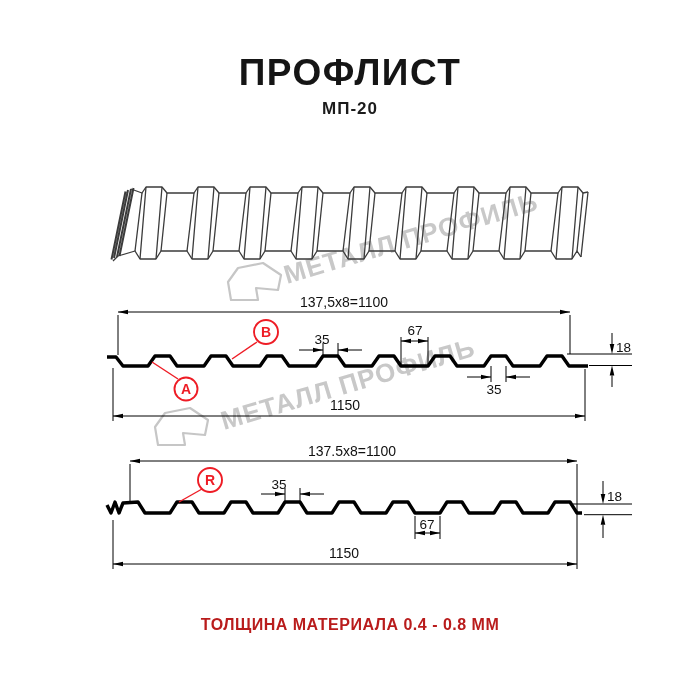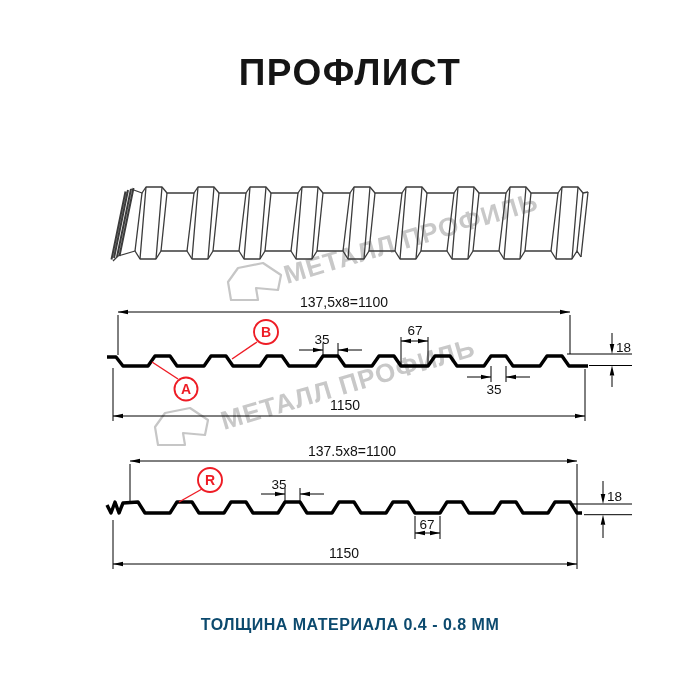--- a/index.html
+++ b/index.html
@@ -3,21 +3,21 @@
 <meta charset="utf-8">
 <style>
   html,body{margin:0;padding:0;}
   .page{position:relative;width:700px;height:700px;background:#ffffff;overflow:hidden;
         font-family:"Liberation Sans", sans-serif;padding-left:32px;}
   .title{position:absolute;top:52px;left:0;width:700px;text-align:center;
          font-size:37px;font-weight:800;letter-spacing:1.5px;color:#151515;}
   .subtitle{position:absolute;top:99px;left:0;width:700px;text-align:center;
          font-size:17px;font-weight:700;letter-spacing:1px;color:#1b1b1b;}
   .footer{position:absolute;top:616px;left:0;width:700px;text-align:center;
-         font-size:16px;font-weight:700;letter-spacing:.5px;color:#0c4a6e;}
+         font-size:16px;font-weight:700;letter-spacing:.5px;color:#b91c1c;}
   svg{position:absolute;top:0;left:0;}
   .dim-text{font-family:"Liberation Sans", sans-serif;font-size:14px;fill:#111;}
   .dim-text-s{font-family:"Liberation Sans", sans-serif;font-size:13.5px;fill:#111;}
   .wm-text{font-family:"Liberation Sans", sans-serif;font-size:26px;font-weight:700;
            fill:#c8c8c8;letter-spacing:1px;}
   .label-text{font-family:"Liberation Sans", sans-serif;font-size:14px;font-weight:700;
            fill:#ee1c25;text-anchor:middle;}
   .thin{stroke:#000;stroke-width:1;fill:none;}
   .thick{stroke:#000;stroke-width:3.4;fill:none;stroke-linejoin:round;}
   .sheet{stroke:#3b3b3b;stroke-width:1.3;fill:none;stroke-linejoin:round;}
@@ -26,20 +26,21 @@
   .red-circ{stroke:#ee1c25;stroke-width:1.9;fill:none;}
   .arrow{fill:#000;stroke:none;}
   .wm-logo{stroke:#c6c6c6;stroke-width:2.2;fill:none;stroke-linejoin:round;}
 </style>
 </head>
 <body>
 
 <div class="page">
 
   <div class="title">ПРОФЛИСТ</div>
+  <div class="subtitle">МП-20</div>
 
   <svg width="700" height="700" viewBox="0 0 700 700">
 
     <g>
       <g transform="translate(228,262)">
         <polygon class="wm-logo" points="10,6 35,1 53,13 50,28 28,26 30,38 3,38 0,20"></polygon>
       </g>
       <text class="wm-text" transform="translate(287,284) rotate(-16.5)">МЕТАЛЛ ПРОФИЛЬ</text>
     </g>
 

